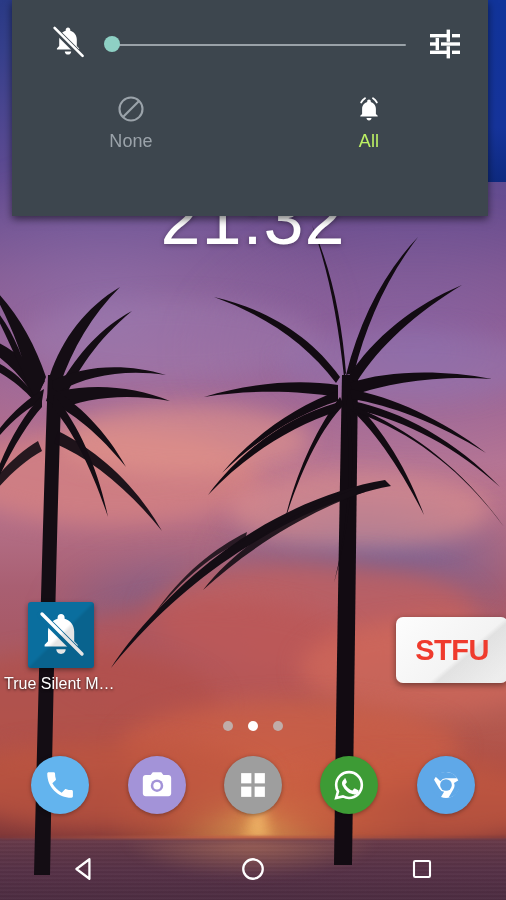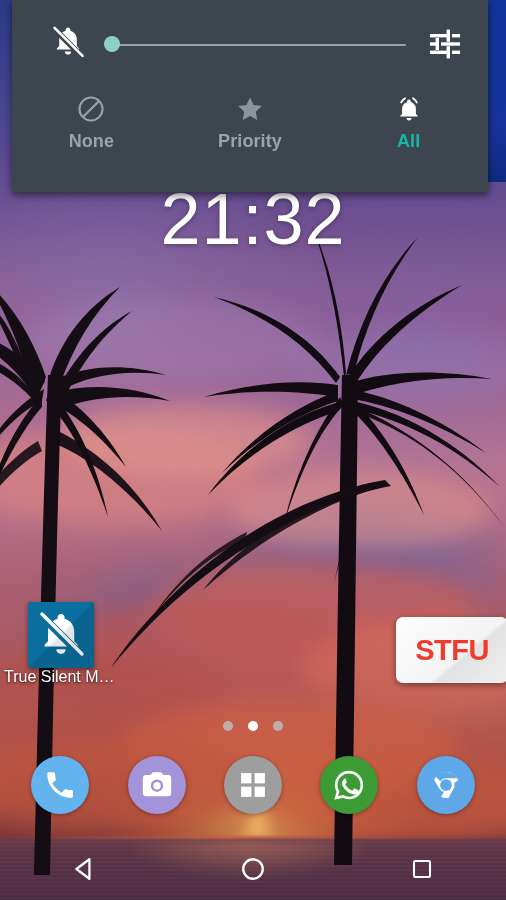--- a/index.html
+++ b/index.html
@@ -117,24 +117,23 @@
   .pl-left{ left:-70px; top:255px; width:360px; height:620px; }
   .pl-right{ left:170px; top:215px; width:400px; height:650px; }
   .pl-mid{ left:95px; top:470px; width:300px; height:200px; }
 
   
   .blue-edge{
     position:absolute; left:482px; top:0; width:24px; height:182px;
     background:linear-gradient(180deg,#11349a,#16349b 70%,#0e2a80);
   }
   .panel{
-    position:absolute; left:12px; top:0; width:476px; height:192px;
+    position:absolute; left:12px; top:0; width:476px; height:216px;
     background:#3d464e;
     box-shadow:0 3px 8px rgba(0,0,0,.55);
-    font-weight:bold;
   }
   .panel-row-vol{
     position:absolute; left:0; top:0; width:100%; height:88px;
   }
   .bell-mute{
     position:absolute; left:34px; top:22px; width:44px; height:44px;
   }
   .tune-icon{
     position:absolute; right:22px; top:22px; width:44px; height:44px;
   }
@@ -157,21 +156,21 @@
   .mode{
     flex:1; display:flex; flex-direction:column;
     align-items:center; justify-content:flex-start; padding-top:6px;
     cursor:pointer;
   }
   .mode .mi{ width:34px; height:34px; display:block; }
   .mode .ml{
     margin-top:5px; font-size:18px; letter-spacing:.1px;
     color:#9ba3aa; font-family:"Liberation Sans", sans-serif;
   }
-  .mode.active .ml{ color:#14b8a6; }
+  .mode.active .ml{ color:#bef264; }
 
   
   .clock{
     position:absolute; left:0; right:0; top:180px; text-align:center;
     color:#fff; pointer-events:none;
   }
   .clock .time{
     font-size:72px; font-weight:400; line-height:78px;
     letter-spacing:1px;
     text-shadow:0 1px 5px rgba(0,0,0,.35);
@@ -190,21 +189,21 @@
     width:66px; height:66px; margin-left:0;
     background:#0a6e9e; border-radius:3px;
     position:relative; overflow:hidden;
     box-shadow:0 2px 5px rgba(0,0,0,.4);
   }
   .app-tile .shadow-diag{
     position:absolute; left:0; top:0; width:100%; height:100%;
     background:linear-gradient(135deg, rgba(255,255,255,0) 48%, rgba(0,0,0,.10) 52%);
   }
   .app-label{
-    margin-left:-24px; color:#fff; font-size:16px;
+    margin-top:7px; margin-left:-24px; color:#fff; font-size:16px;
     white-space:nowrap; text-shadow:0 1px 3px rgba(0,0,0,.85);
   }
 
   .stfu-widget{
     position:absolute; left:396px; top:617px; width:112px; height:66px;
     background:linear-gradient(135deg,#fdfdfd 0%,#f4f4f4 55%,#ececec 100%);
     border-radius:7px;
     display:flex; align-items:center; justify-content:center;
     box-shadow:0 2px 6px rgba(0,0,0,.45);
     overflow:hidden;
@@ -459,26 +458,20 @@
     <div class="modes">
 
       <div class="mode">
         <svg class="mi" viewBox="0 0 34 34">
           <circle cx="17" cy="17" r="11.5" fill="none" stroke="#9ba3aa" stroke-width="2.1"></circle>
           <line x1="9" y1="25" x2="25" y2="9" stroke="#9ba3aa" stroke-width="2.1"></line>
         </svg>
         <span class="ml">None</span>
       </div>
 
-      <div class="mode">
-        <svg class="mi" viewBox="0 0 34 34">
-          <path fill="#8d959c" d="M17 5.5 l3.6 7.5 8.2 1.1 -6 5.7 1.5 8.2 -7.3-4 -7.3 4 1.5-8.2 -6-5.7 8.2-1.1z"></path>
-        </svg>
-        <span class="ml">Priority</span>
-      </div>
 
       <div class="mode active">
         <svg class="mi" viewBox="0 0 34 34">
           <g fill="#ffffff">
             <path d="M17 7.4 c-1 0-1.8.8-1.8 1.8 v.8 c-3 .8-5.1 3.5-5.1 6.7 v5.2 l-1.8 1.8 v.9 h17.4 v-.9 l-1.8-1.8 v-5.2 c0-3.2-2.1-5.9-5.1-6.7 v-.8 c0-1-.8-1.8-1.8-1.8z"></path>
             <path d="M17 28.5 c1.4 0 2.5-1.1 2.5-2.5 h-5 c0 1.4 1.1 2.5 2.5 2.5z"></path>
           </g>
           <path d="M9.2 10.4 A 10 10 0 0 1 13 6.2" fill="none" stroke="#fff" stroke-width="1.9" stroke-linecap="round"></path>
           <path d="M24.8 10.4 A 10 10 0 0 0 21 6.2" fill="none" stroke="#fff" stroke-width="1.9" stroke-linecap="round"></path>
         </svg>

